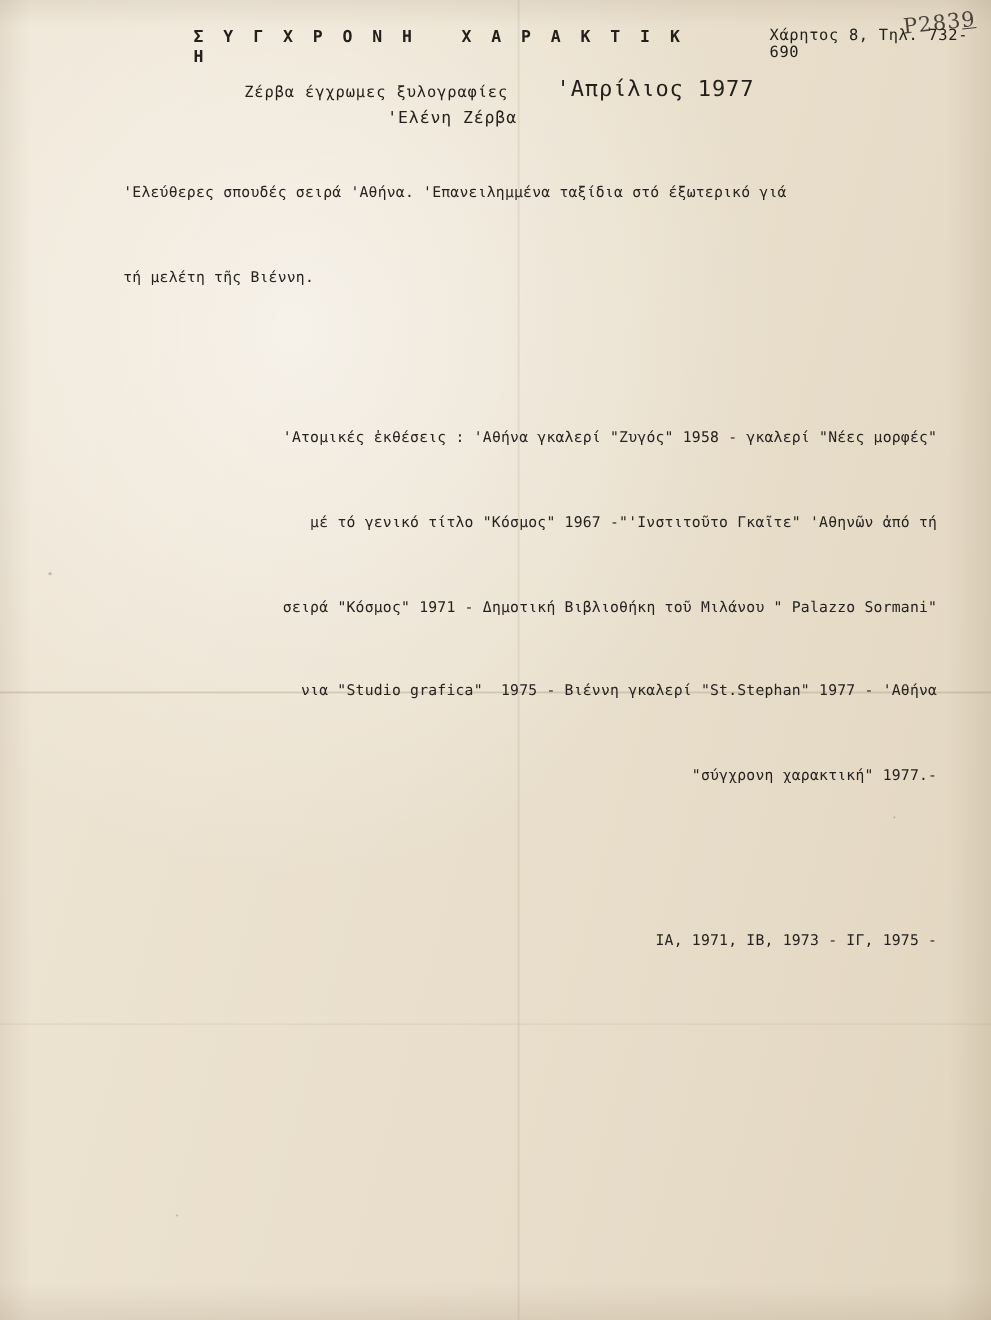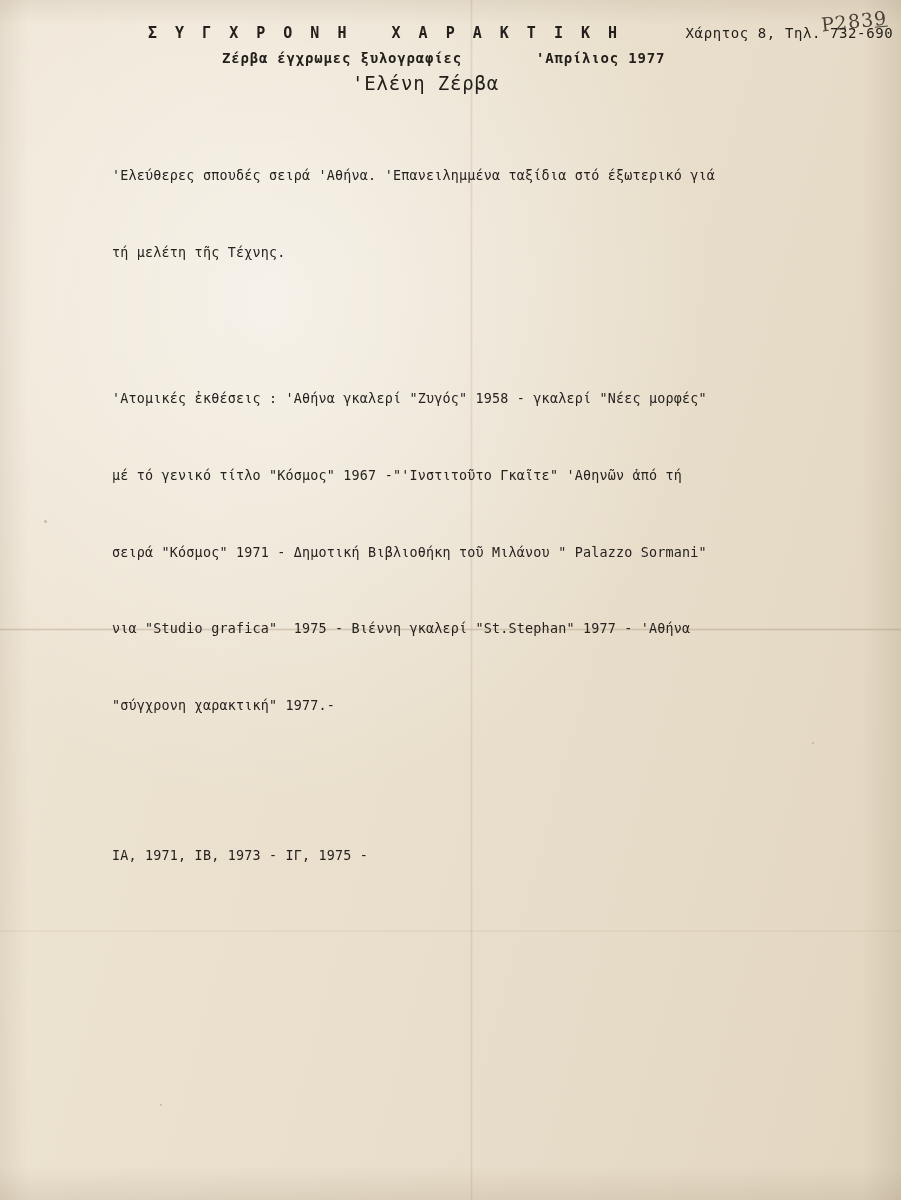--- a/index.html
+++ b/index.html
@@ -65,53 +65,53 @@
   }
 
   #header {
     position: absolute;
     top: 24px;
     left: 0;
     width: 901px;
   }
   .hdr-row {
     display: flex;
-    align-items: center;
+    align-items: flex-start;
+    padding-left: 28px;
   }
   .hdr-title {
     font-size: 15px;
     letter-spacing: 4.5px;
     margin-left: 148px;
     font-weight: 600;
   }
   .hdr-addr {
     font-size: 14px;
     margin-left: 64px;
     letter-spacing: 0.6px;
   }
   .hdr-row2 {
     display: flex;
     align-items: flex-end;
     margin-top: 8px;
-    font-weight: bold;
   }
   .hdr-sub {
     font-size: 14px;
     margin-left: 222px;
     letter-spacing: 0.8px;
   }
   .hdr-date {
-    font-size: 14px;
-    margin-left: 74px;
+    font-size: 20px;
+    margin-left: 44px;
     letter-spacing: 0.8px;
   }
   .hdr-row3 {
     margin-top: 6px;
     margin-left: 352px;
-    font-size: 19px;
+    font-size: 15px;
     letter-spacing: 0.8px;
   }
 
   
   #archive-mark {
     position: absolute;
     top: 10px;
     right: 14px;
     font-family: "DejaVu Serif", serif;
     font-size: 19px;
@@ -129,21 +129,21 @@
     top: 112px;
     left: 112px;
     width: 740px;
   }
   .para {
     font-size: 13.4px;
     line-height: 25.6px;
     margin: 0 0 12px 0;
     color: #262220;
   }
-  .para.gap-lg { margin-bottom: 22px; }
+  .para.gap-lg { margin-bottom: 22px; text-align: right; }
   .para.gap-md { margin-bottom: 18px; }
   .line { display: block; white-space: pre-wrap; }
 </style>
 </head>
 <body>
 
 <div id="page">
 
   <div class="paper-shade"></div>
   <div class="fold f1"></div>
@@ -166,21 +166,21 @@
       <div class="typed hdr-sub">Ζέρβα έγχρωμες ξυλογραφίες</div>
       <div class="typed hdr-date">'Απρίλιος 1977</div>
     </div>
     <div class="typed hdr-row3">'Ελένη Ζέρβα</div>
   </div>
 
   <div id="content">
 
     <p class="para typed gap-md">
       <span class="line">'Ελεύθερες σπουδές σειρά 'Αθήνα. 'Επανειλημμένα ταξίδια στό έξωτερικό γιά</span>
-      <span class="line">τή μελέτη τῆς Τέχνης.</span>
+      <span class="line">τή μελέτη τῆς Βιέννη.</span>
     </p>
 
     <p class="para typed gap-lg">
       <span class="line">'Ατομικές ἐκθέσεις : 'Αθήνα γκαλερί "Ζυγός" 1958 - γκαλερί "Νέες μορφές"</span>
       <span class="line">μέ τό γενικό τίτλο "Κόσμος" 1967 -"'Ινστιτοῦτο Γκαῖτε" 'Αθηνῶν ἀπό τή</span>
       <span class="line">σειρά "Κόσμος" 1971 - Δημοτική Βιβλιοθήκη τοῦ Μιλάνου " Palazzo Sormani"</span>
       <span class="line">νια "Studio grafica"  1975 - Βιέννη γκαλερί "St.Stephan" 1977 - 'Αθήνα</span>
       <span class="line">"σύγχρονη χαρακτική" 1977.-</span>
     </p>
 

